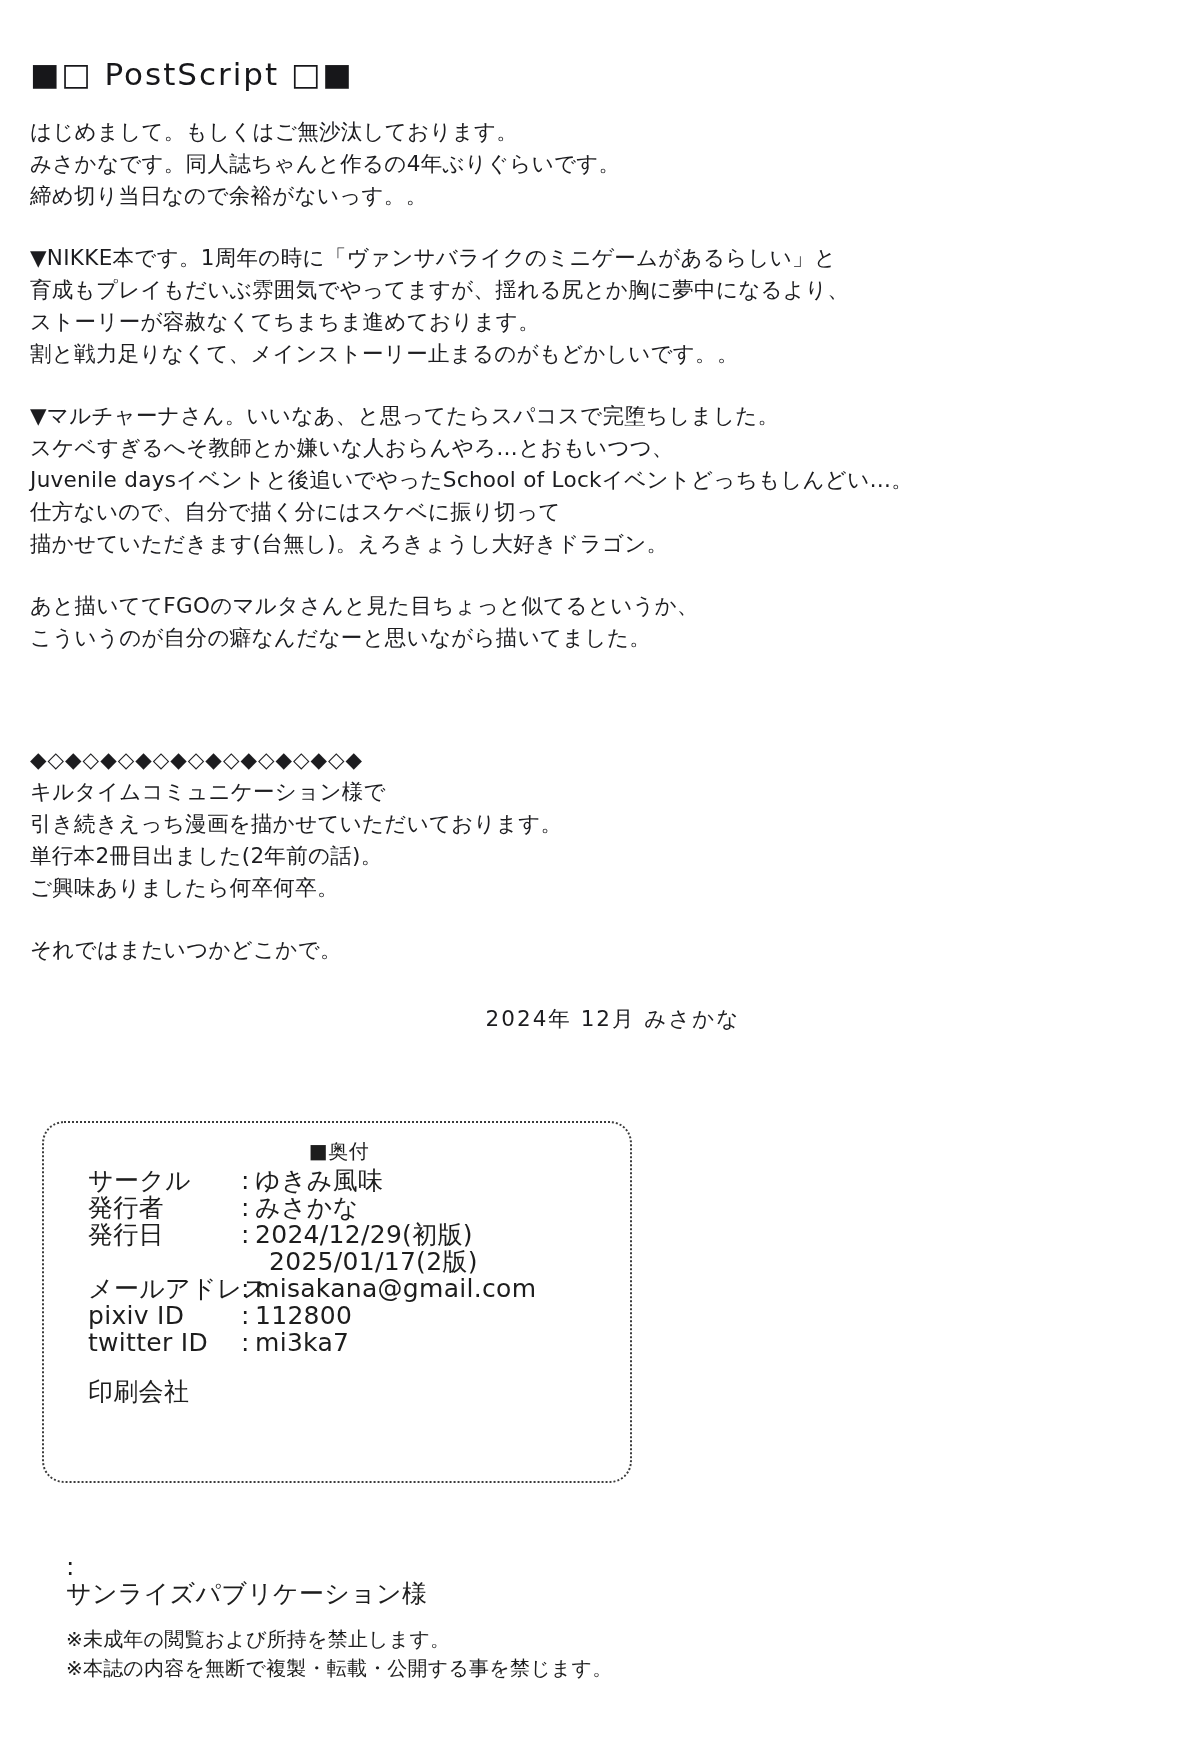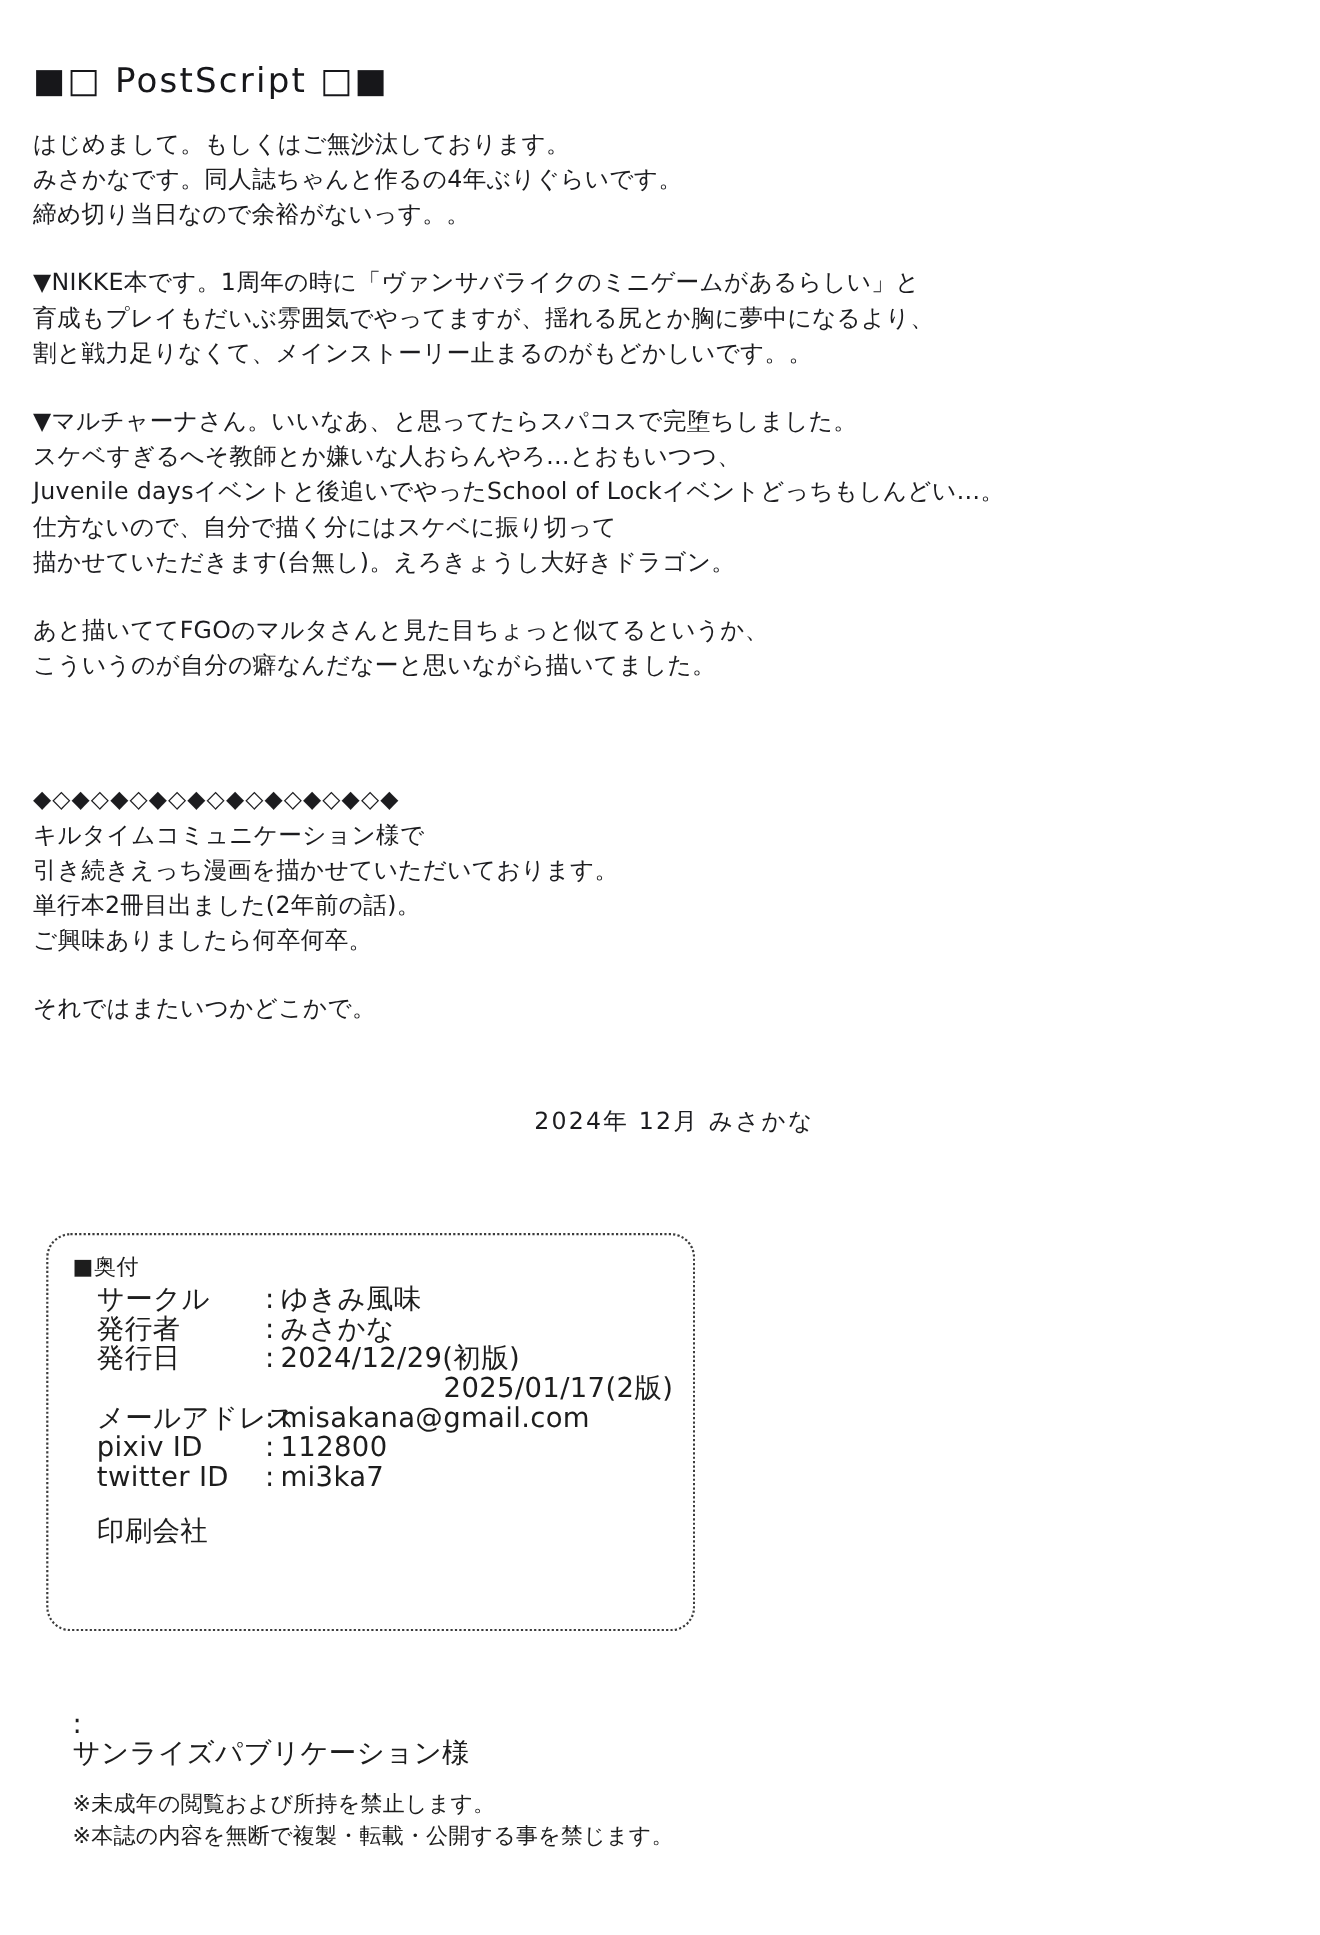--- a/index.html
+++ b/index.html
@@ -69,20 +69,21 @@
     border: 2px dotted #3b3b3b;
     border-radius: 22px;
     box-sizing: border-box;
     padding: 14px 18px 10px 22px;
   }
   .colophon-head {
     font-size: 20px;
     line-height: 28px;
     letter-spacing: 0.5px;
     margin-bottom: 2px;
+    text-align: center;
   }
   .kv {
     display: flex;
     font-size: 25px;
     line-height: 27px;
     letter-spacing: 0.3px;
   }
   .kv .k {
     width: 175px;
     flex: 0 0 175px;
@@ -91,21 +92,21 @@
     white-space: nowrap;
   }
   .kv .sep {
     width: 14px;
     flex: 0 0 14px;
   }
   .kv .v {
     flex: 1 1 auto;
     white-space: nowrap;
   }
-  .kv.indent-v .v { padding-left: 14px; text-align: right; }
+  .kv.indent-v .v { padding-left: 14px; }
   .kv.spaced { margin-top: 22px; flex-direction: column; }
   .notes {
     margin-top: 18px;
     font-size: 20px;
     line-height: 29px;
     letter-spacing: 0.2px;
   }
   .notes div { white-space: nowrap; }
 </style>
 </head>
@@ -119,20 +120,21 @@
 
     <div class="para">
       <div>はじめまして。もしくはご無沙汰しております。</div>
       <div>みさかなです。同人誌ちゃんと作るの4年ぶりぐらいです。</div>
       <div>締め切り当日なので余裕がないっす。。</div>
     </div>
 
     <div class="para">
       <div>▼NIKKE本です。1周年の時に「ヴァンサバライクのミニゲームがあるらしい」と</div>
       <div>育成もプレイもだいぶ雰囲気でやってますが、揺れる尻とか胸に夢中になるより、</div>
+      <div>ストーリーが容赦なくてちまちま進めております。</div>
       <div>割と戦力足りなくて、メインストーリー止まるのがもどかしいです。。</div>
     </div>
 
     <div class="para">
       <div>▼マルチャーナさん。いいなあ、と思ってたらスパコスで完堕ちしました。</div>
       <div>スケベすぎるへそ教師とか嫌いな人おらんやろ…とおもいつつ、</div>
       <div>Juvenile daysイベントと後追いでやったSchool of Lockイベントどっちもしんどい…。</div>
       <div>仕方ないので、自分で描く分にはスケベに振り切って</div>
       <div>描かせていただきます(台無し)。えろきょうし大好きドラゴン。</div>
     </div>

